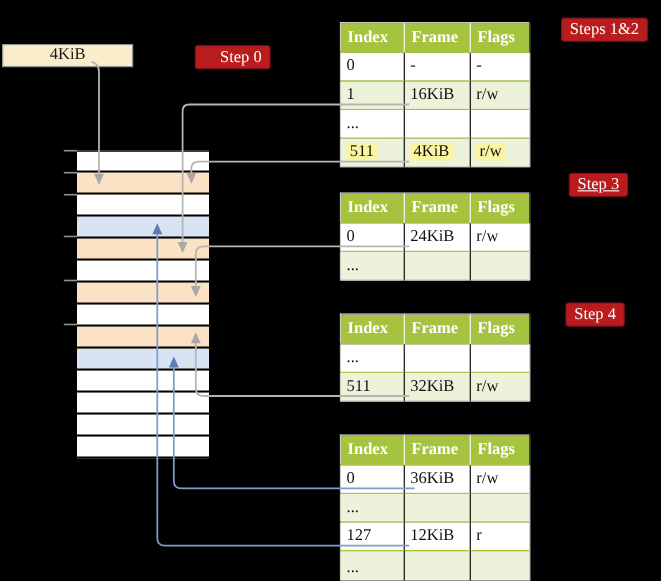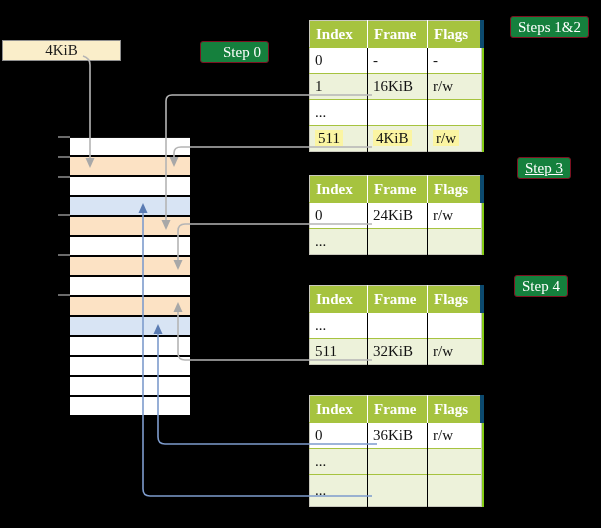--- a/index.html
+++ b/index.html
@@ -3,41 +3,41 @@
 <meta charset="utf-8">
 <style>
   html,body{margin:0;padding:0;background:#000;}
   .canvas{position:relative;width:601px;height:528px;background:#000;overflow:hidden;
           font-family:"Liberation Serif","DejaVu Serif",serif;}
   
   .frame-box{position:absolute;left:2px;top:40px;width:117px;height:19px;
              background:#faeeca;border:1px solid #8f8f8f;color:#1a1a1a;
              font-size:15px;line-height:19px;text-align:center;}
   
-  .badge{position:absolute;background:#15803d;color:#fff;font-size:15px;
+  .badge{position:absolute;background:#b91c1c;color:#fff;font-size:15px;
          line-height:18px;padding:1px 7px;border-radius:3px;border:1px solid #7c1021;
          white-space:nowrap;}
-  .b-step0{left:200px;top:41px;padding-left:22px;}
+  .b-step0{left:177px;top:41px;padding-left:22px;}
   .b-steps12{left:510px;top:16px;}
   .b-step3{left:517px;top:157px;text-decoration:underline;}
   .b-step4{left:514px;top:275px;}
   
   .mem{position:absolute;left:70px;top:137px;width:120px;}
   .mrow{height:20px;box-sizing:border-box;border-bottom:2px solid #000;}
   .mrow.first{border-top:1px solid #111;}
   .m-white{background:#ffffff;}
   .m-orange{background:#fce2c4;}
   .m-blue{background:#d8e4f4;}
   
   table.ptable{position:absolute;left:309px;border-collapse:collapse;
-               background:#84cc16;font-size:15px;color:#111;
+               background:#4c1d95;font-size:15px;color:#111;
                border:1px solid #c9c9bd;table-layout:fixed;}
   .ptable th{background:#a6c33f;color:#fff;font-weight:bold;text-align:left;
              height:26px;padding:0 6px;border-right:1px solid #fff;}
-  .ptable th.last{border-right:4px solid #0c4a6e;}
+  .ptable th.last{border-right:1px solid #0c4a6e;}
   .ptable td{height:25px;padding:0 5px;border-right:1px solid #000;
              font-weight:normal;vertical-align:middle;}
   .ptable td.last{border-right:1px solid #c9c9bd;}
   .ptable tbody tr{border-top:1px solid #a6c33f;}
   .ptable tr.g{background:#edf2da;}
   .ptable tr.w{background:#ffffff;}
   .t1{top:20px;} .t2{top:175px;} .t3{top:285px;} .t4{top:395px;}
   .hl{background:#fbf5a2;padding:0 3px;}
   
   .overlay{position:absolute;left:0;top:0;width:601px;height:528px;pointer-events:none;}
@@ -179,20 +179,25 @@
       <tr class="w">
         <td>0</td>
         <td>36KiB</td>
         <td class="last">r/w</td>
       </tr>
       <tr class="g">
         <td>...</td>
         <td></td>
         <td class="last"></td>
       </tr>
+      <tr class="w">
+        <td>127</td>
+        <td>12KiB</td>
+        <td class="last">r</td>
+      </tr>
       <tr class="g" style="height:32px">
         <td>...</td>
         <td></td>
         <td class="last"></td>
       </tr>
     </tbody>
   </table>
 
   <svg class="overlay" viewBox="0 0 601 528">
 

